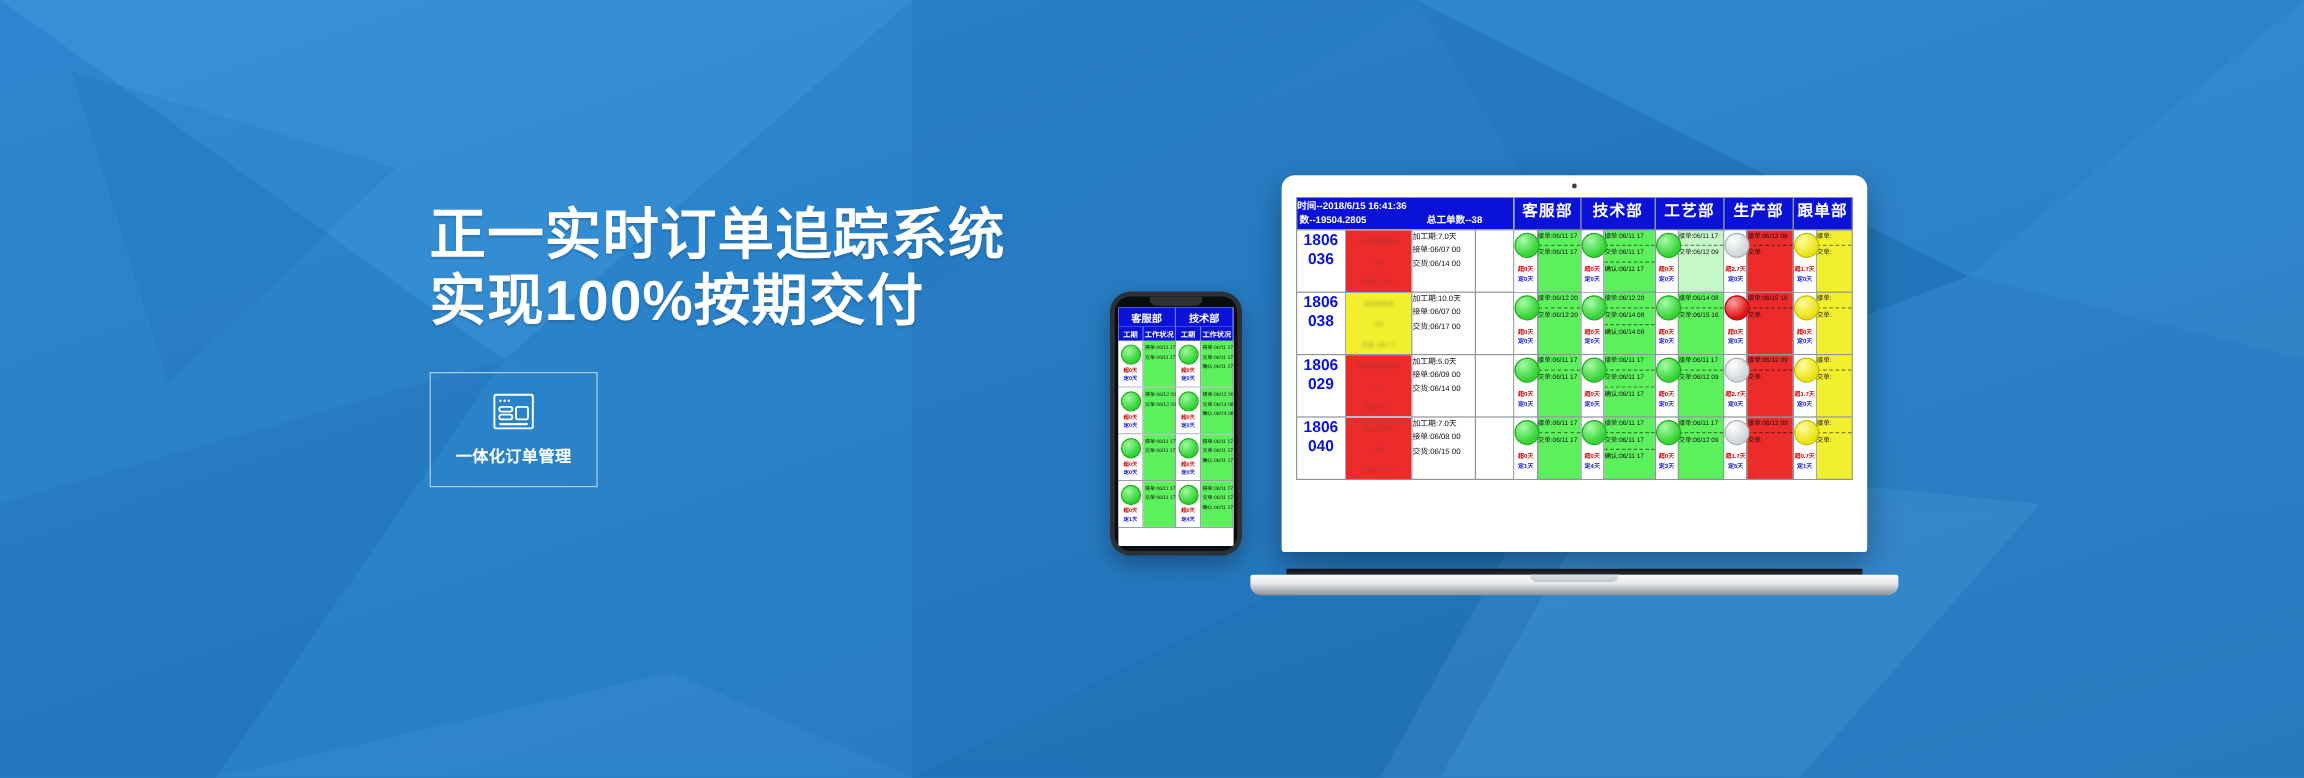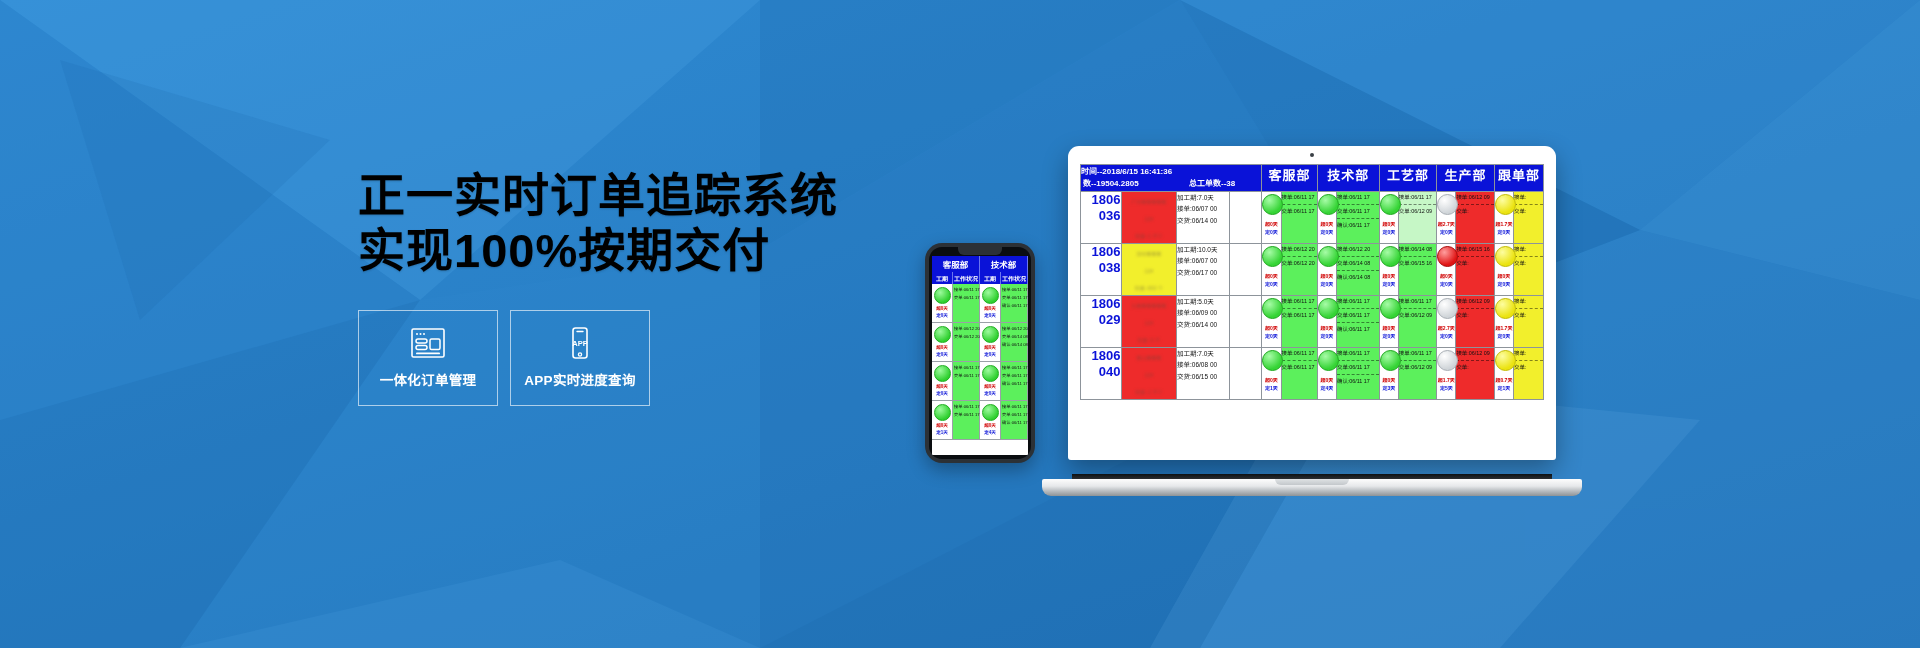--- a/index.html
+++ b/index.html
@@ -11,21 +11,21 @@
     position:relative;
   }
 
   
   #bg { position:absolute; inset:0; }
   #bg svg { display:block; width:1920px; height:648px; }
 
   
   .copy { position:absolute; left:358px; top:168px; width:560px; }
   .headline {
-    color:#000000;
+    color:#ffffff;
     font-size:47px;
     font-weight:bold;
     line-height:1.18;
     letter-spacing:1px;
     text-shadow:0 1px 2px rgba(0,0,0,.18);
     white-space:nowrap;
   }
 
   .features { display:flex; gap:12px; margin-top:31px; }
   .feature {
@@ -119,21 +119,21 @@
   .tbl { width:100%; border-collapse:collapse; table-layout:fixed; }
   .tbl td, .tbl th { border:1px solid #8d949b; padding:0; vertical-align:top; }
   .hdr-blue { background:#0a12d8; color:#fff; font-weight:bold; }
   .info-cell { padding:2px 0 0 2px; position:relative; height:27px; }
   .info-cell span { display:block; font-size:8px; color:#fff; font-weight:bold; white-space:nowrap; }
   .info-row2 { position:absolute; left:2px; top:12px; white-space:nowrap; }
   .info-tot { position:absolute; left:108px; top:12px; white-space:nowrap; }
   .dept-name { font-size:13px; text-align:center; letter-spacing:1px; white-space:nowrap; }
   .sub-h { font-size:8.5px; text-align:center; padding:1.5px 0; white-space:nowrap; }
 
-  .wo { text-align:right; font-size:13px; font-weight:bold; color:#0a12d8;
+  .wo { text-align:center; font-size:13px; font-weight:bold; color:#0a12d8;
         line-height:1.25; background:#fff; padding:7px 0; }
   .blurcell { position:relative; overflow:hidden; }
   .blurcell .bt {
     font-size:5px; color:rgba(80,70,60,.45); text-align:center;
     line-height:2.6; filter:blur(1.4px); padding-top:4px; white-space:nowrap;
   }
   .cyc { background:#fff; padding:4px 2px; }
   .cyc div { font-size:6.5px; color:#111; line-height:1.75; white-space:nowrap; }
   .mat { background:#fff; }
 
@@ -198,29 +198,20 @@
           <circle cx="16" cy="8" r="1" fill="#fff"></circle>
         <rect x="8" y="13" width="11" height="4" rx="2" fill="none" stroke="#fff" stroke-width="1.5"></rect>
         <rect x="8" y="19.5" width="11" height="4" rx="2" fill="none" stroke="#fff" stroke-width="1.5"></rect>
         <rect x="22" y="13" width="10" height="10.5" rx="1.5" fill="none" stroke="#fff" stroke-width="1.5"></rect>
         <rect x="8" y="26.5" width="24" height="1.8" rx=".9" fill="#fff"></rect>
       </svg>
       <span class="flabel">一体化订单管理</span>
     </div>
 
 
-    <div class="feature">
-      <svg class="ficon" viewBox="0 0 40 34">
-        <rect x="13" y="2" width="14" height="30" rx="2.5" fill="none" stroke="#fff" stroke-width="1.6"></rect>
-        <line x1="17" y1="5.5" x2="23" y2="5.5" stroke="#fff" stroke-width="1.4" stroke-linecap="round"></line>
-        <circle cx="20" cy="28.5" r="1.6" fill="none" stroke="#fff" stroke-width="1.3"></circle>
-        <text x="20" y="20" font-family="Liberation Sans, sans-serif" font-size="7.5" font-weight="bold" fill="#fff" text-anchor="middle">APP</text>
-      </svg>
-      <span class="flabel">APP实时进度查询</span>
-    </div>
 
   </div>
 </div>
 
 <div class="phone">
   <div class="phone-inner">
     <div class="notch"></div>
     <div class="phone-screen">
       <div class="p-dept">
         <div>客服部</div>

